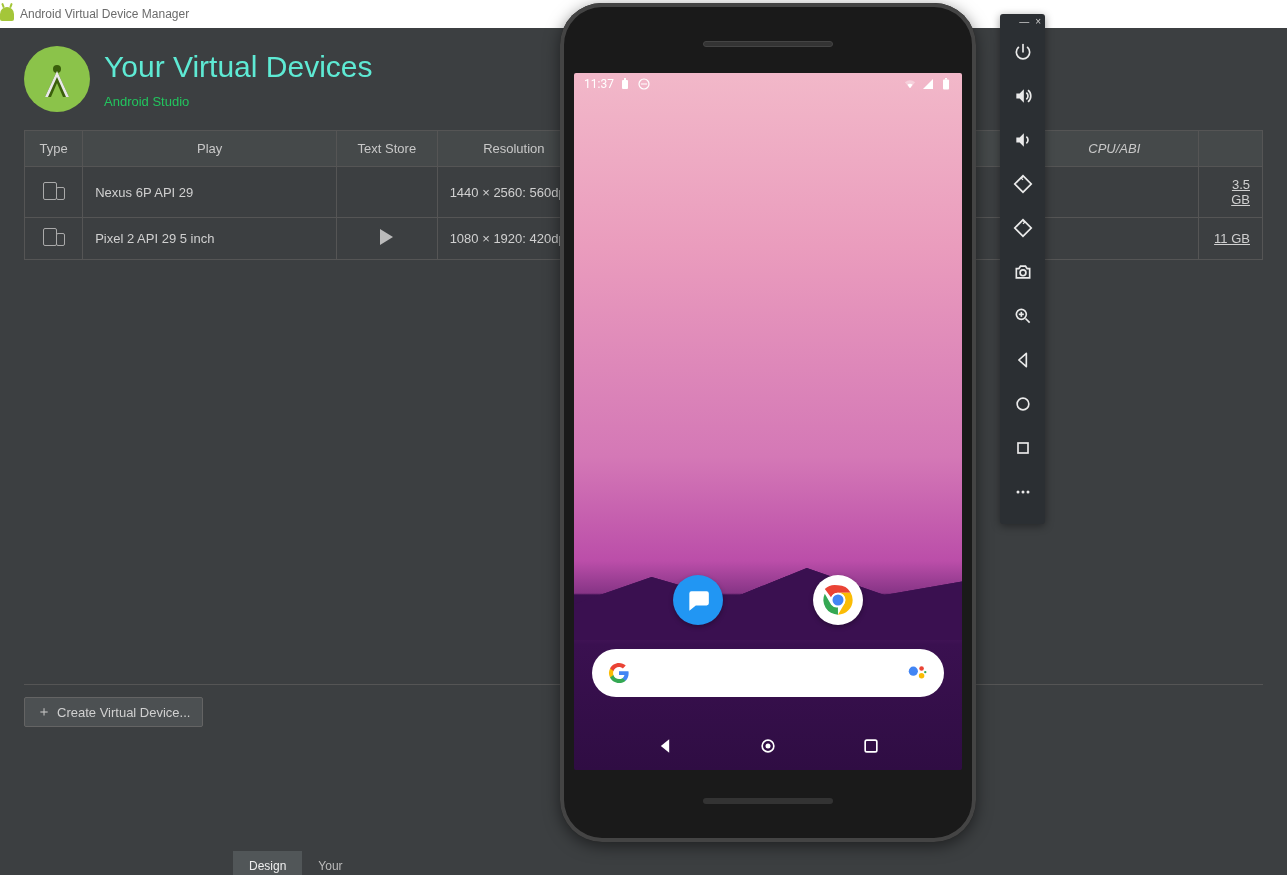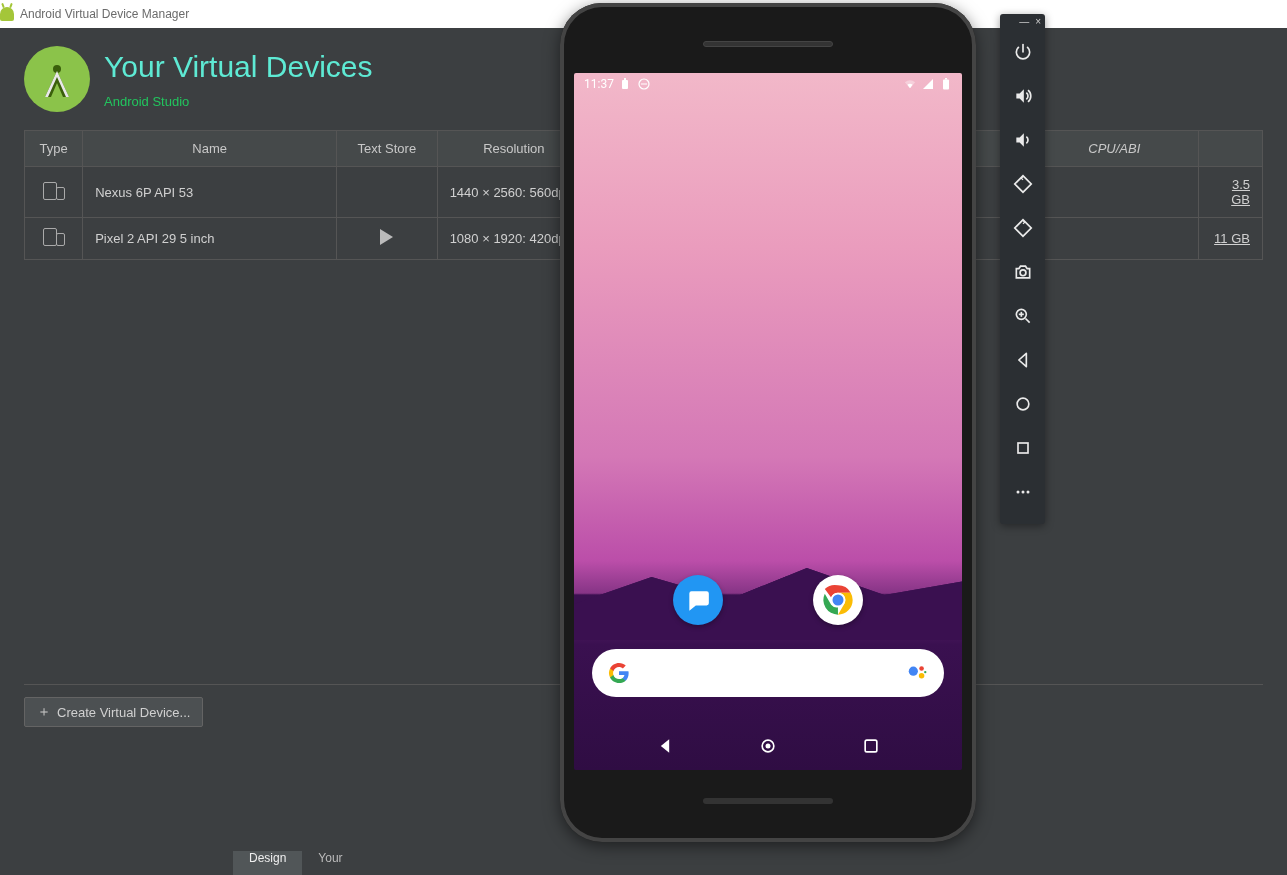--- a/index.html
+++ b/index.html
@@ -93,21 +93,21 @@
     border: 1px solid #646464; padding: 5px 12px; font-size: 13px;
     border-radius:2px; cursor:pointer;
   }
   .create-btn .plus { font-size: 14px; margin-right: 6px; color:#c8c8c8;}
 
   
   .ide-tabs {
     position:absolute; left:233px; bottom:0; height:24px; display:flex;
     font-size:12px;
   }
-  .ide-tab { padding:0 16px; color:#bbb; background:#3c3f41;}
+  .ide-tab { padding:8px 16px; color:#bbb; background:#3c3f41;}
   .ide-tab.active { background:#515658; color:#eee;}
 
   
   .phone {
     position:absolute; left:560px; top:3px;
     width:416px; height:839px;
     background:#1a1a1a;
     border-radius:42px;
     box-shadow: inset 0 0 0 4px #444, 0 4px 16px rgba(0,0,0,0.5);
     padding: 70px 14px 72px 14px;
@@ -216,32 +216,32 @@
         <h1>Your Virtual Devices</h1>
         <div>Android Studio</div>
       </div>
     </div>
 
     <div class="table-area">
     <table class="avd-table">
       <thead>
         <tr>
           <th class="col-type">Type</th>
-          <th class="col-name">Name</th>
+          <th class="col-name">Play</th>
           <th class="col-play">Text Store</th>
           <th class="col-res">Resolution</th>
           <th class="col-gap"></th>
           <th class="col-cpu">CPU/ABI</th>
           <th class="col-size"></th>
         </tr>
       </thead>
       <tbody>
         <tr>
           <td class="col-type"><span class="device-glyph"><span class="big"></span><span class="sml"></span></span></td>
-          <td class="col-name">Nexus 6P API 53</td>
+          <td class="col-name">Nexus 6P API 29</td>
           <td class="col-play"></td>
           <td class="col-res">1440 × 2560: 560dpi</td>
           <td class="col-gap"></td>
           <td class="col-cpu"></td>
           <td class="col-size">3.5 GB</td>
         </tr>
         <tr>
           <td class="col-type"><span class="device-glyph"><span class="big"></span><span class="sml"></span></span></td>
           <td class="col-name">Pixel 2 API 29 5 inch</td>
           <td class="col-play"><span class="playstore-glyph"><svg viewBox="0 0 16 18">

